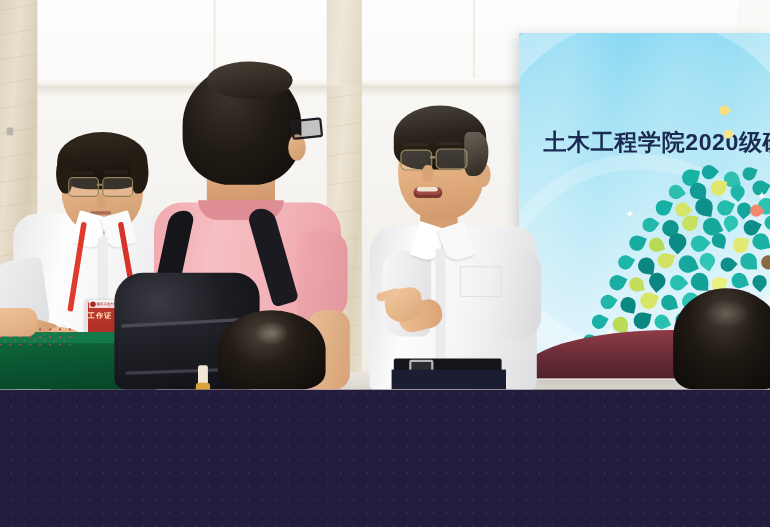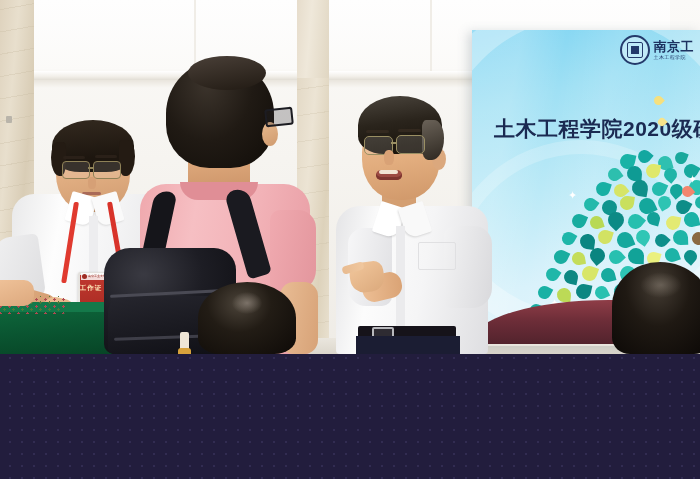--- a/index.html
+++ b/index.html
@@ -274,27 +274,20 @@
       <div class="veins"></div>
     </div>
 
     <div id="floor"></div>
 
     <div id="banner">
       <div id="banner-arc"></div>
       <div id="banner-arc2"></div>
       <div id="banner-sheen"></div>
 
-      <div id="logo-wrap">
-        <div id="logo-seal"></div>
-        <div id="logo-text">
-          <span id="logo-name">南京工</span>
-          <span id="logo-sub">土木工程学院</span>
-        </div>
-      </div>
 
       <div id="banner-title">土木工程学院2020级硕</div>
 
       <div id="tree">
           <div class="hl" style="left: 108px; top: 4px; width: 15px; height: 15px; background: rgb(25, 179, 166); transform: rotate(12deg);"></div>
           <div class="hl" style="left: 126px; top: 0px; width: 13px; height: 13px; background: rgb(19, 167, 160); transform: rotate(40deg);"></div>
           <div class="hl" style="left: 146px; top: 6px; width: 14px; height: 14px; background: rgb(47, 192, 176); transform: rotate(75deg);"></div>
           <div class="hl" style="left: 163px; top: 2px; width: 12px; height: 12px; background: rgb(26, 168, 156); transform: rotate(20deg);"></div>
           <div class="hl" style="left: 96px; top: 18px; width: 13px; height: 13px; background: rgb(45, 191, 174); transform: rotate(55deg);"></div>
           <div class="hl" style="left: 115px; top: 16px; width: 15px; height: 15px; background: rgb(15, 155, 148); transform: rotate(95deg);"></div>

